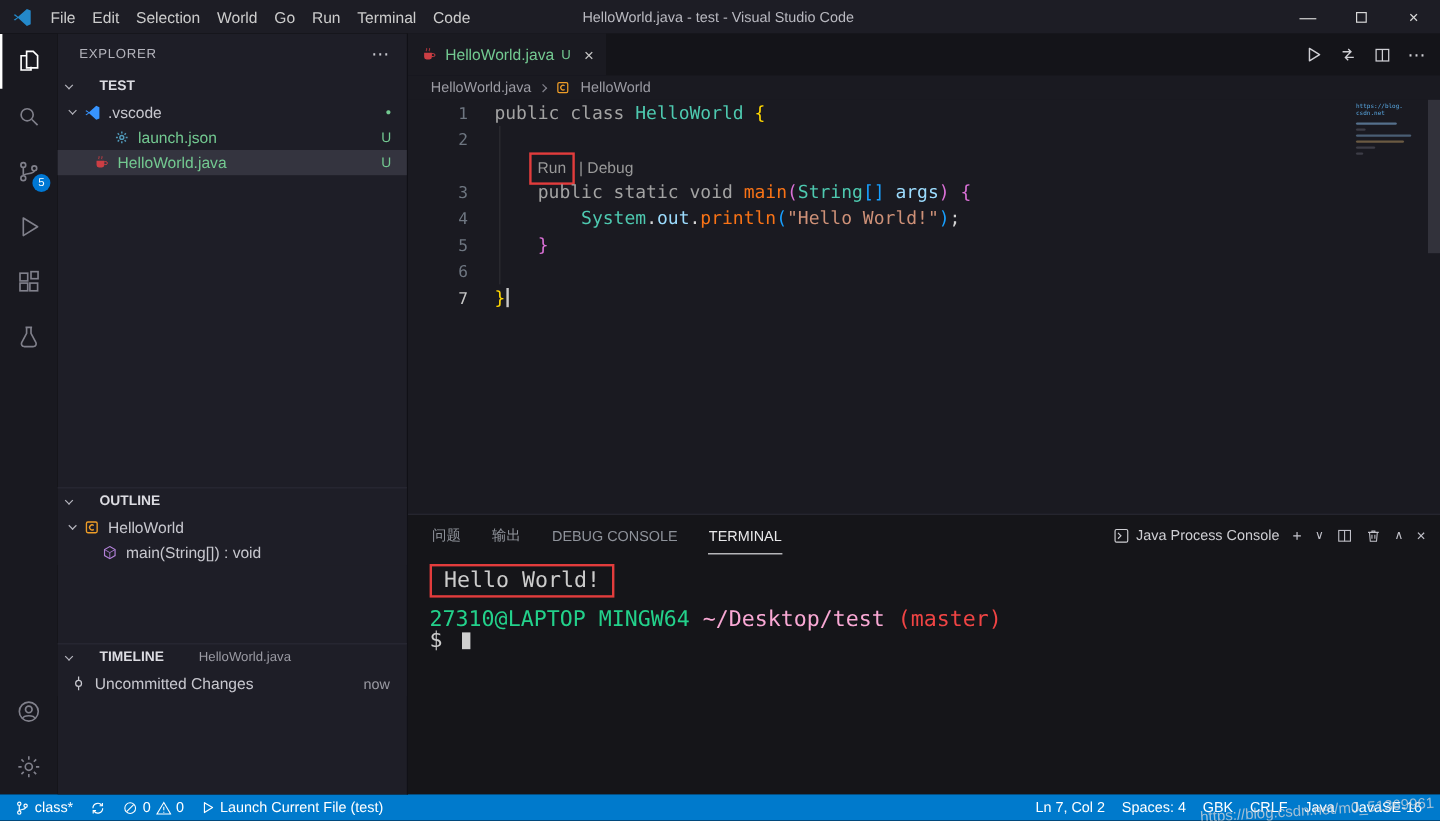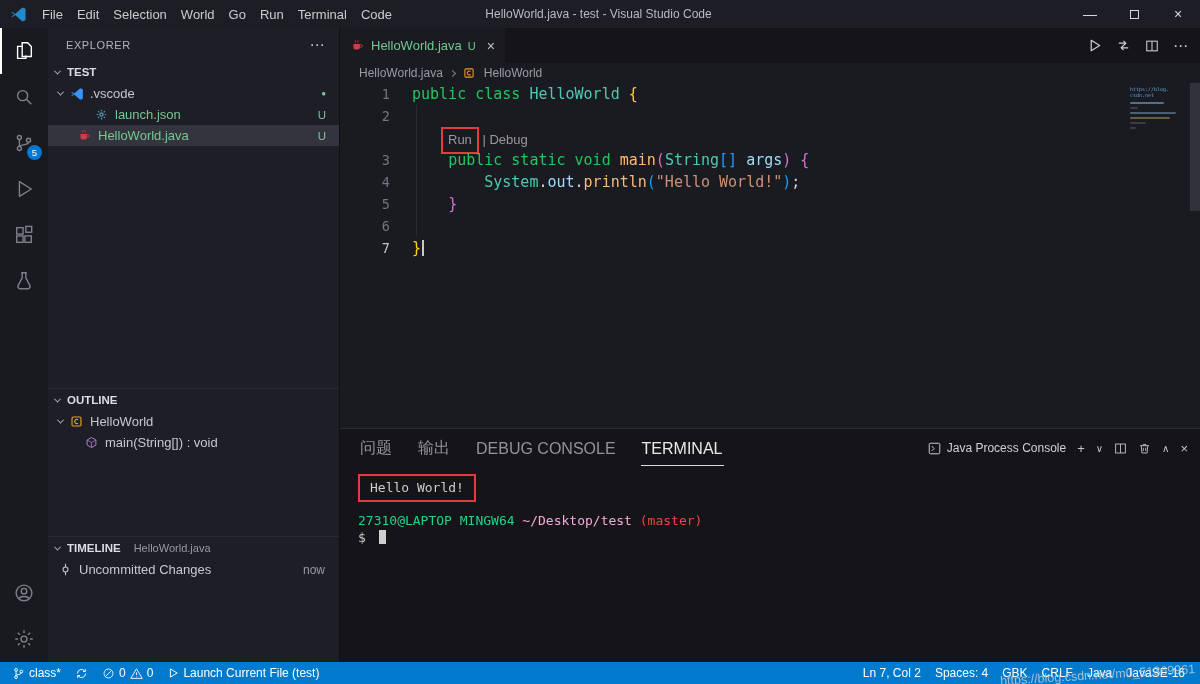--- a/index.html
+++ b/index.html
@@ -35,21 +35,21 @@
   .ab-badge{position:absolute;right:6px;bottom:6px;background:#0078d4;color:#fff;border-radius:50%;
             width:15px;height:15px;font-size:9.5px;display:flex;align-items:center;justify-content:center;}
   .ab-bottom{margin-top:auto;}
 
   
   .sidebar{flex:0 0 292px;background:var(--c-sidebar);position:relative;color:#c7c7ce;
            font-size:13px;border-right:1px solid #101016;}
   .sb-header{height:33px;display:flex;align-items:center;padding:0 14px 0 18px;font-size:11px;
              letter-spacing:.6px;color:#b3b3bb;}
   .sb-more{margin-left:auto;font-size:15px;color:#c7c7ce;}
-  .sec-header{height:22px;display:flex;align-items:center;gap:7px;font-weight:bold;
+  .sec-header{height:22px;display:flex;align-items:center;gap:23px;font-weight:bold;
               font-size:11.5px;color:#dcdce2;padding-left:7px;}
   .chev{width:5px;height:5px;border-right:1.2px solid #b6b6be;border-bottom:1.2px solid #b6b6be;
         display:inline-block;flex:0 0 auto;}
   .chev.down{transform:rotate(45deg) translate(-1px,-1px);}
   .chev.right{transform:rotate(-45deg);}
   .tree-row{height:21px;display:flex;align-items:center;gap:6px;}
   .tree-row.selected{background:#34343f;}
   .fi{display:flex;width:15px;justify-content:center;flex:0 0 15px;}
   .green{color:var(--c-green);}
   .tree-badge{margin-left:auto;margin-right:13px;color:var(--c-green);font-size:11.5px;}
@@ -70,45 +70,45 @@
   .breadcrumb{flex:0 0 20px;display:flex;align-items:center;gap:7px;font-size:12px;
               color:#9b9ba3;padding-left:19px;background:var(--c-editor);}
   .crumb-sep{border-color:#80808a;}
 
   
   .editor{position:relative;flex:1;overflow:hidden;font-family:"DejaVu Sans Mono",monospace;font-size:15px;}
   .code-line{height:22px;line-height:22px;white-space:pre;}
   .line-num{display:inline-block;width:50px;text-align:right;color:#6e7681;font-size:13.5px;}
   .line-num.active{color:#c6c6c6;}
   .line-content{display:inline-block;padding-left:22px;white-space:pre;color:#d4d4d4;}
-  .tok-kw{color:#22c55e}.tok-type{color:#4ec9b0}.tok-fn{color:#fdba74}.tok-var{color:#9cdcfe}
+  .tok-kw{color:#a3a3a3}.tok-type{color:#4ec9b0}.tok-fn{color:#f97316}.tok-var{color:#9cdcfe}
   .tok-str{color:#ce9178}.tok-plain{color:#d4d4d4}.tok-b1{color:#ffd700}.tok-b2{color:#da70d6}.tok-b3{color:#179fff}
   .codelens-row .line-content{font-family:"Liberation Sans",sans-serif;font-size:13px;
                               color:#999;padding-left:58px;}
   .codelens-link{color:#999999;cursor:pointer;}
   .ann-run{border:2px solid var(--c-red);padding:0 5px 1px 5px;display:inline-block;margin-left:-7px;}
   .codelens-sep{color:#999;}
   .editor-cursor{display:inline-block;width:2px;height:16px;background:#c8c8c8;vertical-align:-3px;margin-left:1px;}
   .indent-guide{position:absolute;left:76px;top:22px;height:132px;width:1px;background:rgba(255,255,255,.08);}
   .minimap{position:absolute;top:3px;right:16px;width:54px;}
   .mini-watermark{font-size:5px;line-height:6px;color:#58a6e0;word-break:break-all;margin-bottom:4px;width:40px;}
   .mini-bar{height:2px;margin-bottom:3px;border-radius:1px;}
   .scroll-thumb{position:absolute;right:0;top:0;width:10px;height:128px;background:rgba(125,125,140,.25);}
 
   
   .panel{flex:0 0 234px;background:var(--c-panel);border-top:1px solid var(--c-border);
          display:flex;flex-direction:column;}
   .panel-header{flex:0 0 34px;display:flex;align-items:center;padding:0 12px 0 19px;}
   .panel-tabs{display:flex;gap:24px;align-items:center;height:100%;}
-  .panel-tab{font-size:16px;color:#8f939b;padding:9px 1px 7px;border-bottom:1px solid transparent;}
+  .panel-tab{font-size:12px;color:#8f939b;padding:9px 1px 7px;border-bottom:1px solid transparent;}
   .panel-tab.active{color:#e8e8ea;border-bottom:1px solid #dcdce0;}
   .panel-actions{margin-left:auto;display:flex;align-items:center;gap:11px;color:#c3c3cb;font-size:13px;}
   .console-select{display:flex;align-items:center;gap:6px;font-size:12px;color:#cfcfd4;}
   .pa-btn{display:flex;align-items:center;font-size:13px;}
-  .terminal{flex:1;font-family:"DejaVu Sans Mono",monospace;font-size:13px;color:var(--c-fg);
+  .terminal{flex:1;font-family:"DejaVu Sans Mono",monospace;font-size:18px;color:var(--c-fg);
             padding:7px 0 0 18px;}
   .ann-output{display:inline-block;border:2px solid var(--c-red);padding:3px 10px 4px 10px;}
   .term-line{line-height:17px;}
   .term-prompt-line{margin-top:10px;}
   .seg-green{color:#23d18b}.seg-yellow{color:#f9a8d4}.seg-cyan{color:#ef4444}
   .term-cursor{display:inline-block;width:7px;height:14px;background:#cfcfcf;vertical-align:-2px;margin-left:5px;}
 
   
   .statusbar{flex:0 0 22px;background:var(--c-status);color:#fff;display:flex;align-items:center;font-size:12px;}
   .sb-left{display:flex;align-items:center;padding-left:5px;}
@@ -242,21 +242,21 @@
           <svg width="13" height="13" viewBox="0 0 16 16">
               <path d="M3 6h8v4.5A2.5 2.5 0 0 1 8.5 13h-3A2.5 2.5 0 0 1 3 10.5z" fill="#cc3e44"></path>
               <path d="M11 7h1.6a1.5 1.5 0 0 1 0 3H11" fill="none" stroke="#cc3e44"></path>
               <path d="M5.5 1.5c.9.9-.9 2 0 3M8.5 1.5c.9.9-.9 2 0 3" stroke="#cc3e44" fill="none"></path>
             </svg>
         </span>
         <span class="tree-label green">HelloWorld.java</span>
         <span class="tree-badge">U</span>
       </div>
 
-      <div class="side-sec" style="top:360px">
+      <div class="side-sec" style="top:378px">
         <div class="sec-header">
           <span class="chev down"></span>
           <span>OUTLINE</span>
         </div>
         <div class="tree-row" style="padding-left:10px">
           <span class="chev down"></span>
           <span class="fi">
             <svg width="13" height="13" viewBox="0 0 16 16" fill="none" stroke="#ee9d28" stroke-width="1.4">
                 <rect x="2.5" y="2.5" width="11" height="11" rx="1.5"></rect>
                 <path d="M10 6a2.6 2.6 0 1 0 0 4"></path>

